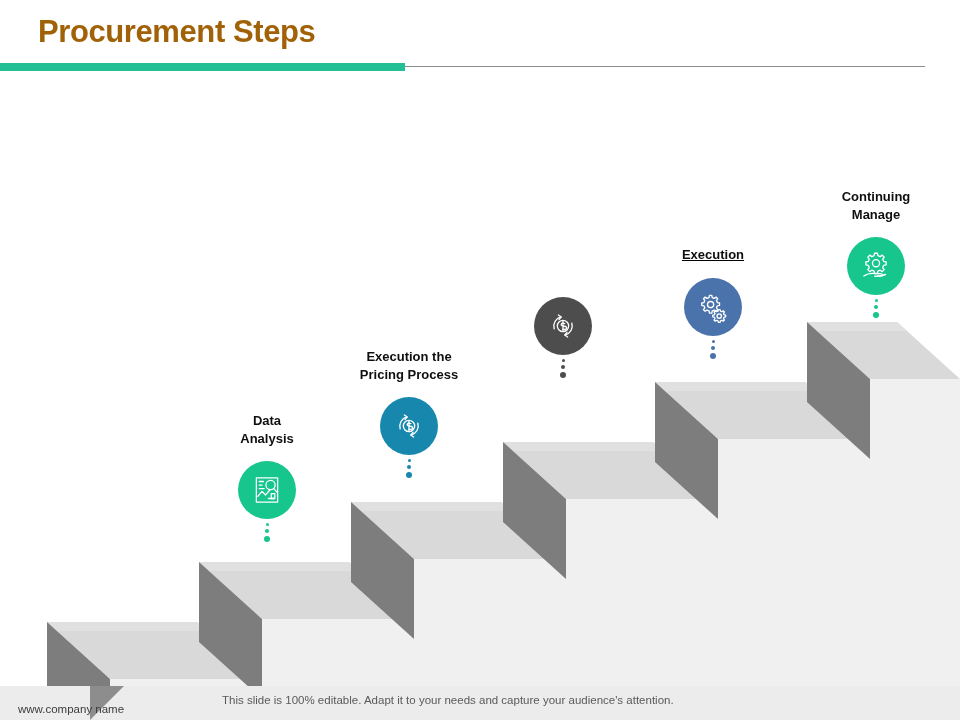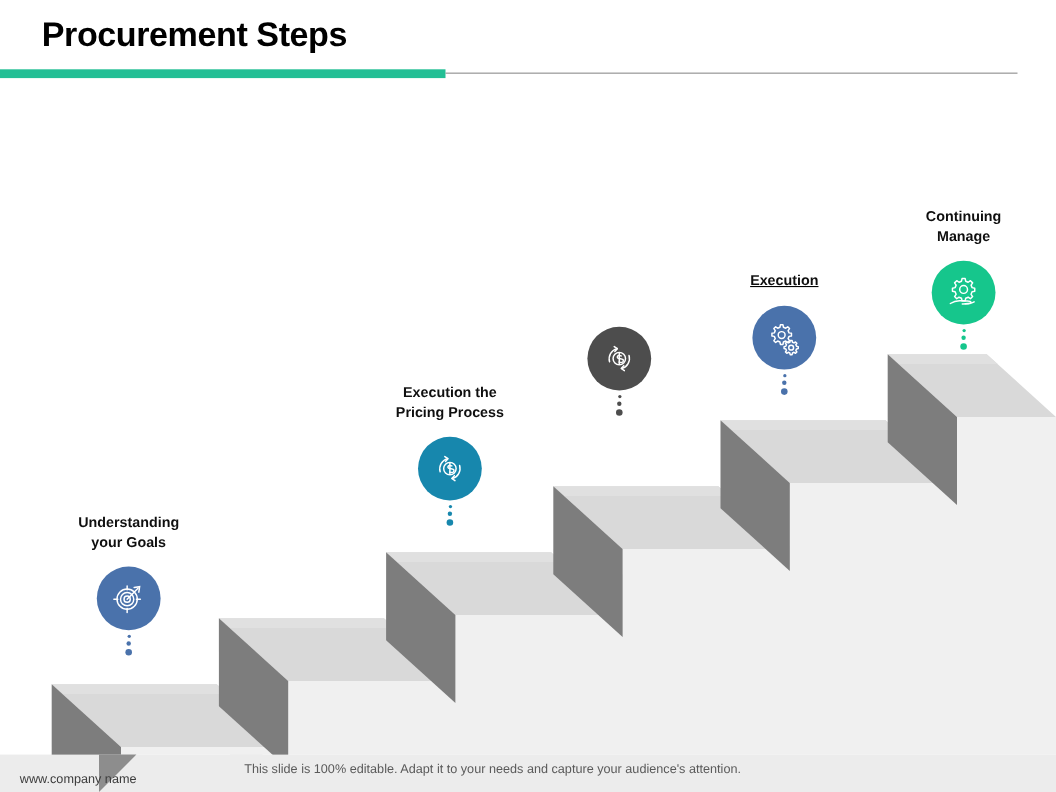--- a/index.html
+++ b/index.html
@@ -16,21 +16,21 @@
     background: #ffffff;
   }
 
   
   #slide-title {
     position: absolute;
     left: 38px; top: 14px;
     font-size: 31px;
     font-weight: bold;
     letter-spacing: -0.4px;
-    color: #000000;
+    color: #a16207;
     white-space: nowrap;
     text-align: center;
   }
   #title-rule-green {
     position: absolute;
     left: 0px; top: 63px;
     width: 405px; height: 8px;
     background: #23bf95;
   }
   #title-rule-gray {
@@ -141,45 +141,45 @@
           <polygon points="655,382 805,382 868,439 718,439" fill="#d9d9d9"></polygon>
           <polygon points="655,382 805,382 815,391 665,391" fill="#e0e0e0"></polygon>
           <polygon points="655,382 718,439 718,519 655,462" fill="#7d7d7d"></polygon>
           <polygon points="807,322 897,322 960,379 870,379" fill="#d9d9d9"></polygon>
           <polygon points="807,322 897,322 907,331 817,331" fill="#e0e0e0"></polygon>
           <polygon points="807,322 870,379 870,459 807,402" fill="#7d7d7d"></polygon>
         </g>
     </svg>
   </div>
 
-  <div class="step-node" style="left: 32px; top: 466px;">
-    <div class="step-label">Understanding
-your Goals</div>
-    <div class="step-badge" style="background: rgb(74, 114, 171);">
-      <svg width="34" height="34" viewBox="0 0 48 48">
-        <g fill="none" stroke="#ffffff" stroke-width="1.9" stroke-linecap="round">
-          <circle cx="22" cy="25" r="13"></circle>
-          <circle cx="22" cy="25" r="8.5"></circle>
-          <circle cx="22" cy="25" r="4"></circle>
-          <line x1="22" y1="8" x2="22" y2="13"></line>
-          <line x1="22" y1="37" x2="22" y2="42"></line>
-          <line x1="5" y1="25" x2="10" y2="25"></line>
-          <line x1="34" y1="25" x2="39" y2="25"></line>
-          <line x1="22" y1="25" x2="36" y2="11"></line>
-          <path d="M31 10 L38 9 L37 16"></path>
-        </g>
-      </svg>
-    </div>
-    <div class="step-dots">
-      <i class="d1" style="background: rgb(74, 114, 171);"></i>
-        <i class="d2" style="background: rgb(74, 114, 171);"></i>
-        <i class="d3" style="background: rgb(74, 114, 171);"></i>
-    </div>
-  </div>
-
+
+  <div class="step-node" style="left: 182px; top: 412px;">
+    <div class="step-label">Data
+Analysis</div>
+    <div class="step-badge" style="background: rgb(22, 198, 140);">
+      <svg width="34" height="34" viewBox="0 0 48 48">
+        <g fill="none" stroke="#ffffff" stroke-width="1.8" stroke-linecap="round" stroke-linejoin="round">
+          <path d="M9 7 H39 V41 H9 Z"></path>
+          <line x1="13" y1="12" x2="19" y2="12"></line>
+          <line x1="13" y1="17" x2="17" y2="17"></line>
+          <line x1="13" y1="22" x2="20" y2="22"></line>
+          <path d="M11 33 L17 26 L22 31 L28 24"></path>
+          <circle cx="29" cy="17" r="6.5"></circle>
+          <line x1="33.5" y1="22" x2="38" y2="27"></line>
+          <line x1="26" y1="36" x2="34" y2="36"></line>
+          <rect x="30" y="29" width="5" height="7"></rect>
+        </g>
+      </svg>
+    </div>
+    <div class="step-dots">
+      <i class="d1" style="background: rgb(22, 198, 140);"></i>
+        <i class="d2" style="background: rgb(22, 198, 140);"></i>
+        <i class="d3" style="background: rgb(22, 198, 140);"></i>
+    </div>
+  </div>
 
   <div class="step-node" style="left: 324px; top: 348px;">
     <div class="step-label">Execution the
 Pricing Process</div>
     <div class="step-badge" style="background: rgb(23, 135, 173);">
       <svg width="34" height="34" viewBox="0 0 48 48">
         <g fill="none" stroke="#ffffff" stroke-width="1.9" stroke-linecap="round" stroke-linejoin="round">
           <circle cx="24" cy="24" r="8"></circle>
           <path d="M26.5 20.5 q-4-1.6-5 1.2 q-0.6 2 4 2.6 q4.6 0.6 3.6 3 q-1 2.6-5.4 1.2"></path>
           <line x1="24" y1="17.5" x2="24" y2="31"></line>

